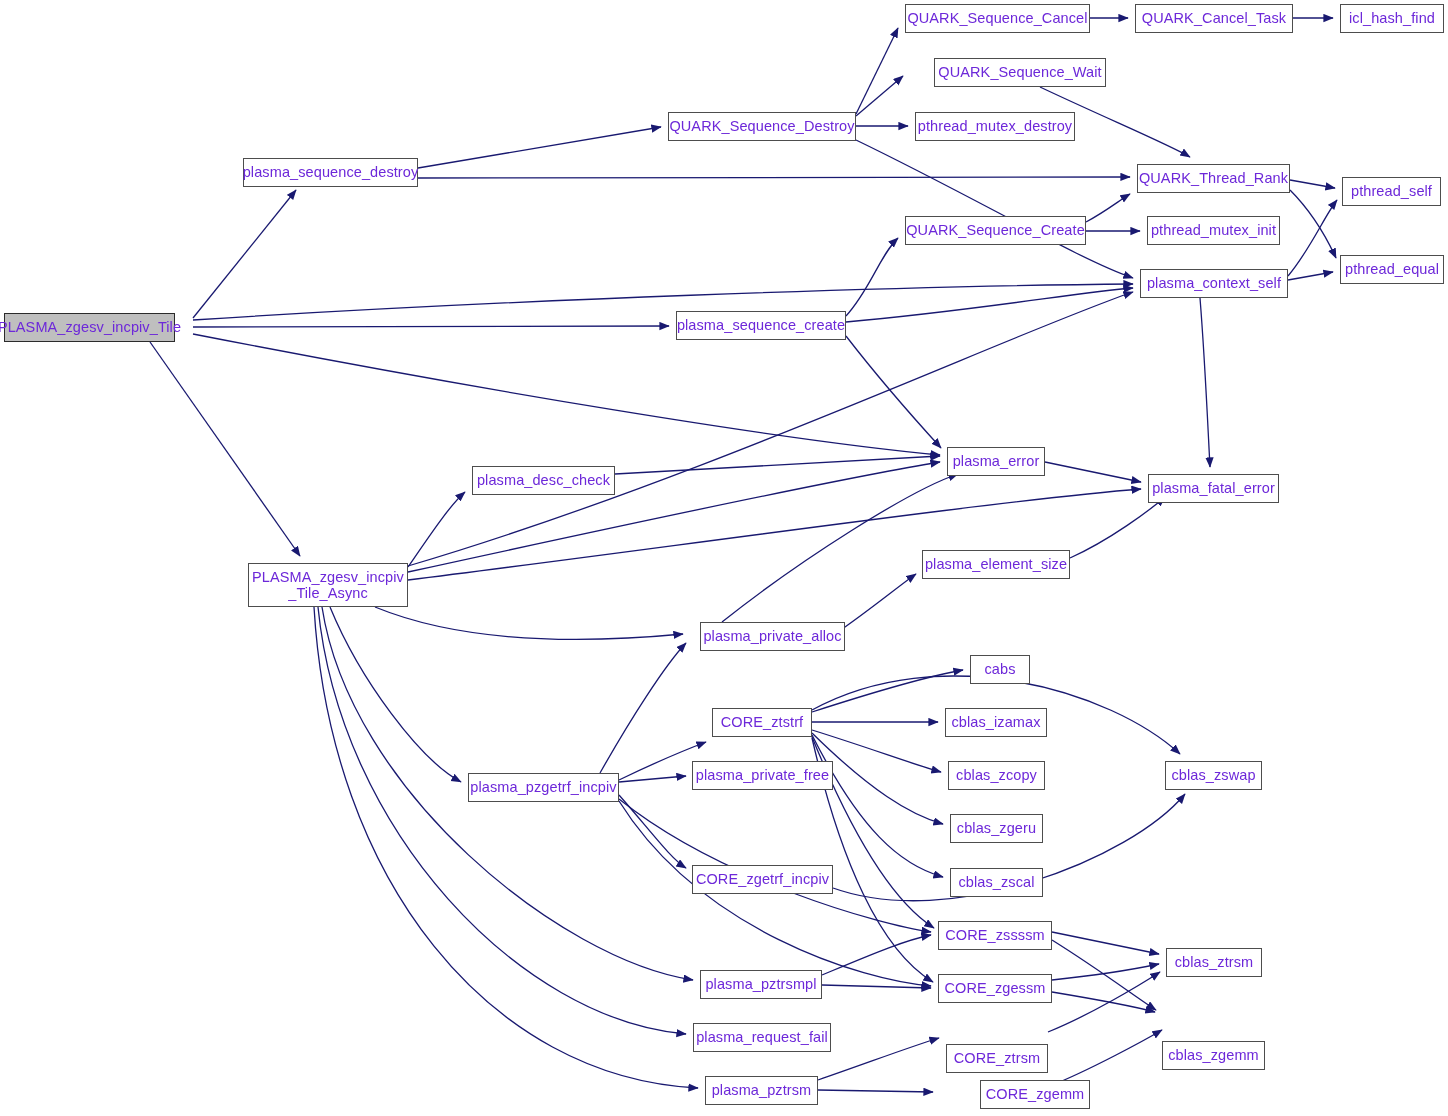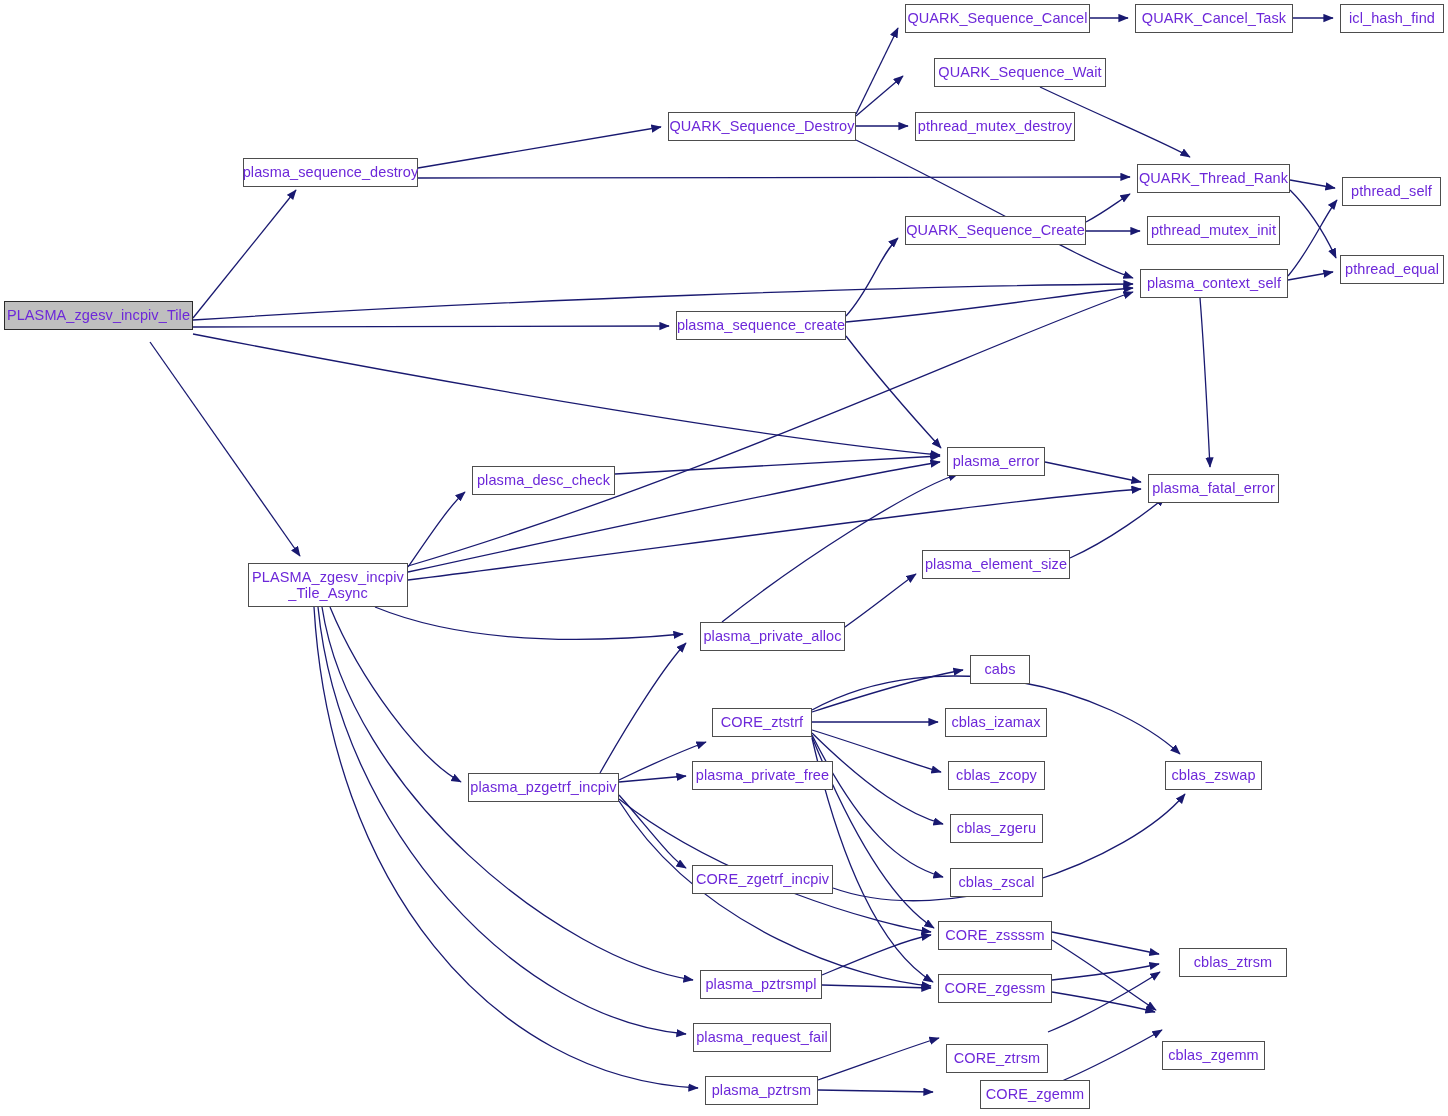--- a/index.html
+++ b/index.html
@@ -121,21 +121,21 @@
         <path d="M 1052,940 C 1100,970 1140,1000 1156,1010" fill="none" stroke="#191970" stroke-width="1.3" marker-end="url(#arrow)"></path>
         <path d="M 1052,980 C 1100,975 1140,968 1159,964" fill="none" stroke="#191970" stroke-width="1.3" marker-end="url(#arrow)"></path>
         <path d="M 1052,992 C 1100,1000 1140,1008 1155,1012" fill="none" stroke="#191970" stroke-width="1.3" marker-end="url(#arrow)"></path>
         <path d="M 1048,1032 C 1090,1015 1140,985 1160,972" fill="none" stroke="#191970" stroke-width="1.3" marker-end="url(#arrow)"></path>
         <path d="M 1050,1086 C 1090,1070 1145,1040 1162,1030" fill="none" stroke="#191970" stroke-width="1.3" marker-end="url(#arrow)"></path>
         <path d="M 818,1080 C 870,1062 915,1045 939,1038" fill="none" stroke="#191970" stroke-width="1.3" marker-end="url(#arrow)"></path>
         <path d="M 818,1090 L 933,1092" fill="none" stroke="#191970" stroke-width="1.3" marker-end="url(#arrow)"></path>
       </g>
   </svg>
   <div id="node-layer">
-      <div class="node root" style="left: 4px; top: 301px; width: 189px; height: 29px;"><span class="lbl">PLASMA_zgesv_incpiv_Tile</span></div>
+      <div class="node root" style="left: 4px; top: 313px; width: 171px; height: 29px;"><span class="lbl">PLASMA_zgesv_incpiv_Tile</span></div>
       <div class="node" style="left: 243px; top: 158px; width: 175px; height: 29px;"><span class="lbl">plasma_sequence_destroy</span></div>
       <div class="node" style="left: 676px; top: 311px; width: 170px; height: 29px;"><span class="lbl">plasma_sequence_create</span></div>
       <div class="node" style="left: 248px; top: 563px; width: 160px; height: 44px;"><span class="lbl">PLASMA_zgesv_incpiv
 _Tile_Async</span></div>
       <div class="node" style="left: 668px; top: 112px; width: 188px; height: 29px;"><span class="lbl">QUARK_Sequence_Destroy</span></div>
       <div class="node" style="left: 905px; top: 4px; width: 185px; height: 29px;"><span class="lbl">QUARK_Sequence_Cancel</span></div>
       <div class="node" style="left: 1135px; top: 4px; width: 158px; height: 29px;"><span class="lbl">QUARK_Cancel_Task</span></div>
       <div class="node" style="left: 1340px; top: 4px; width: 104px; height: 29px;"><span class="lbl">icl_hash_find</span></div>
       <div class="node" style="left: 910px; top: 58px; width: 172px; height: 29px; margin-left: 24px;"><span class="lbl">QUARK_Sequence_Wait</span></div>
       <div class="node" style="left: 915px; top: 112px; width: 160px; height: 29px;"><span class="lbl">pthread_mutex_destroy</span></div>
@@ -154,21 +154,21 @@
       <div class="node" style="left: 712px; top: 708px; width: 100px; height: 29px;"><span class="lbl">CORE_ztstrf</span></div>
       <div class="node" style="left: 945px; top: 708px; width: 102px; height: 29px;"><span class="lbl">cblas_izamax</span></div>
       <div class="node" style="left: 692px; top: 761px; width: 141px; height: 29px;"><span class="lbl">plasma_private_free</span></div>
       <div class="node" style="left: 948px; top: 761px; width: 97px; height: 29px;"><span class="lbl">cblas_zcopy</span></div>
       <div class="node" style="left: 1165px; top: 761px; width: 97px; height: 29px;"><span class="lbl">cblas_zswap</span></div>
       <div class="node" style="left: 468px; top: 773px; width: 151px; height: 29px;"><span class="lbl">plasma_pzgetrf_incpiv</span></div>
       <div class="node" style="left: 950px; top: 814px; width: 93px; height: 29px;"><span class="lbl">cblas_zgeru</span></div>
       <div class="node" style="left: 692px; top: 865px; width: 141px; height: 29px;"><span class="lbl">CORE_zgetrf_incpiv</span></div>
       <div class="node" style="left: 950px; top: 868px; width: 93px; height: 29px;"><span class="lbl">cblas_zscal</span></div>
       <div class="node" style="left: 938px; top: 921px; width: 114px; height: 29px;"><span class="lbl">CORE_zssssm</span></div>
-      <div class="node" style="left: 1166px; top: 948px; width: 108px; height: 29px; margin-left: 13px;"><span class="lbl">cblas_ztrsm</span></div>
+      <div class="node" style="left: 1166px; top: 948px; width: 96px; height: 29px;"><span class="lbl">cblas_ztrsm</span></div>
       <div class="node" style="left: 700px; top: 970px; width: 122px; height: 29px;"><span class="lbl">plasma_pztrsmpl</span></div>
       <div class="node" style="left: 938px; top: 974px; width: 114px; height: 29px;"><span class="lbl">CORE_zgessm</span></div>
       <div class="node" style="left: 1162px; top: 1001px; width: 103px; height: 29px; margin-top: 40px;"><span class="lbl">cblas_zgemm</span></div>
       <div class="node" style="left: 693px; top: 1023px; width: 138px; height: 29px;"><span class="lbl">plasma_request_fail</span></div>
       <div class="node" style="left: 946px; top: 1028px; width: 102px; height: 29px; margin-top: 16px;"><span class="lbl">CORE_ztrsm</span></div>
       <div class="node" style="left: 705px; top: 1076px; width: 113px; height: 29px;"><span class="lbl">plasma_pztrsm</span></div>
       <div class="node" style="left: 940px; top: 1080px; width: 110px; height: 29px; margin-left: 40px;"><span class="lbl">CORE_zgemm</span></div>
     </div>
 </div>
 

